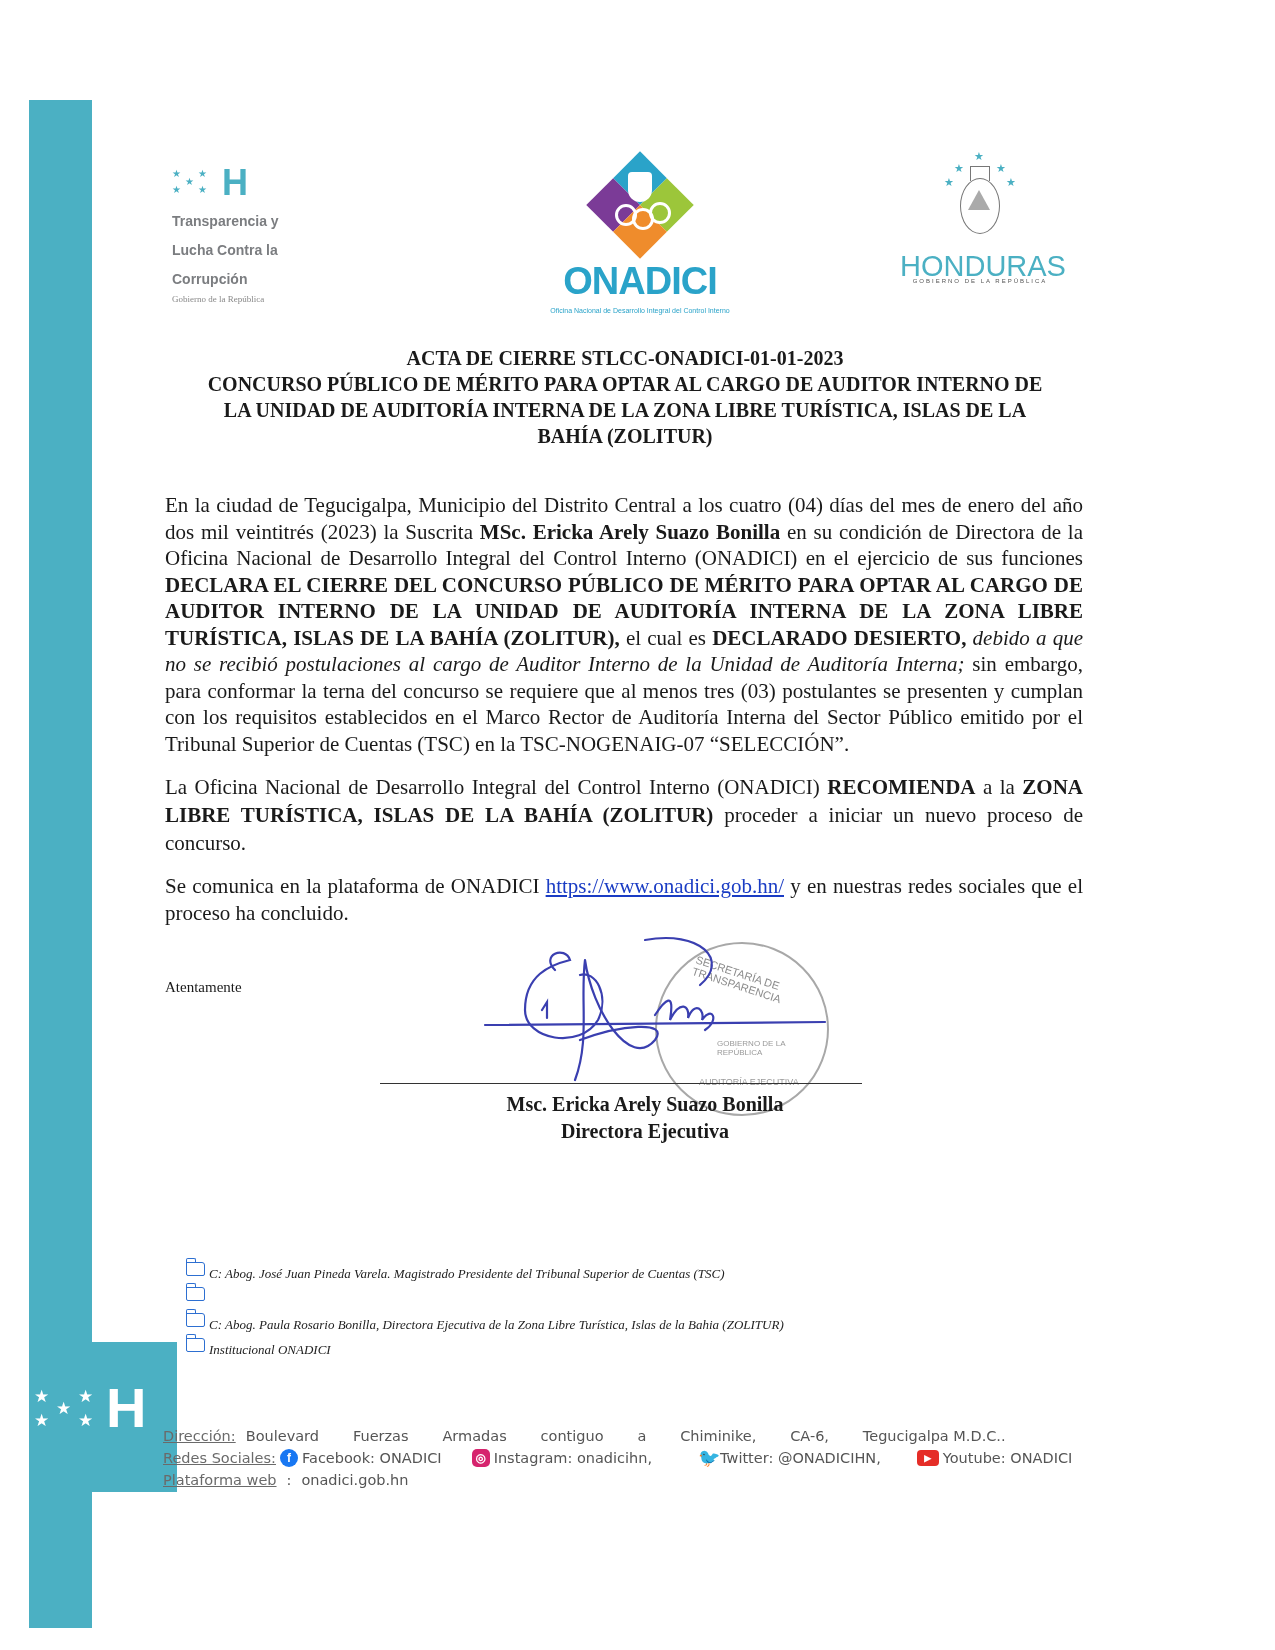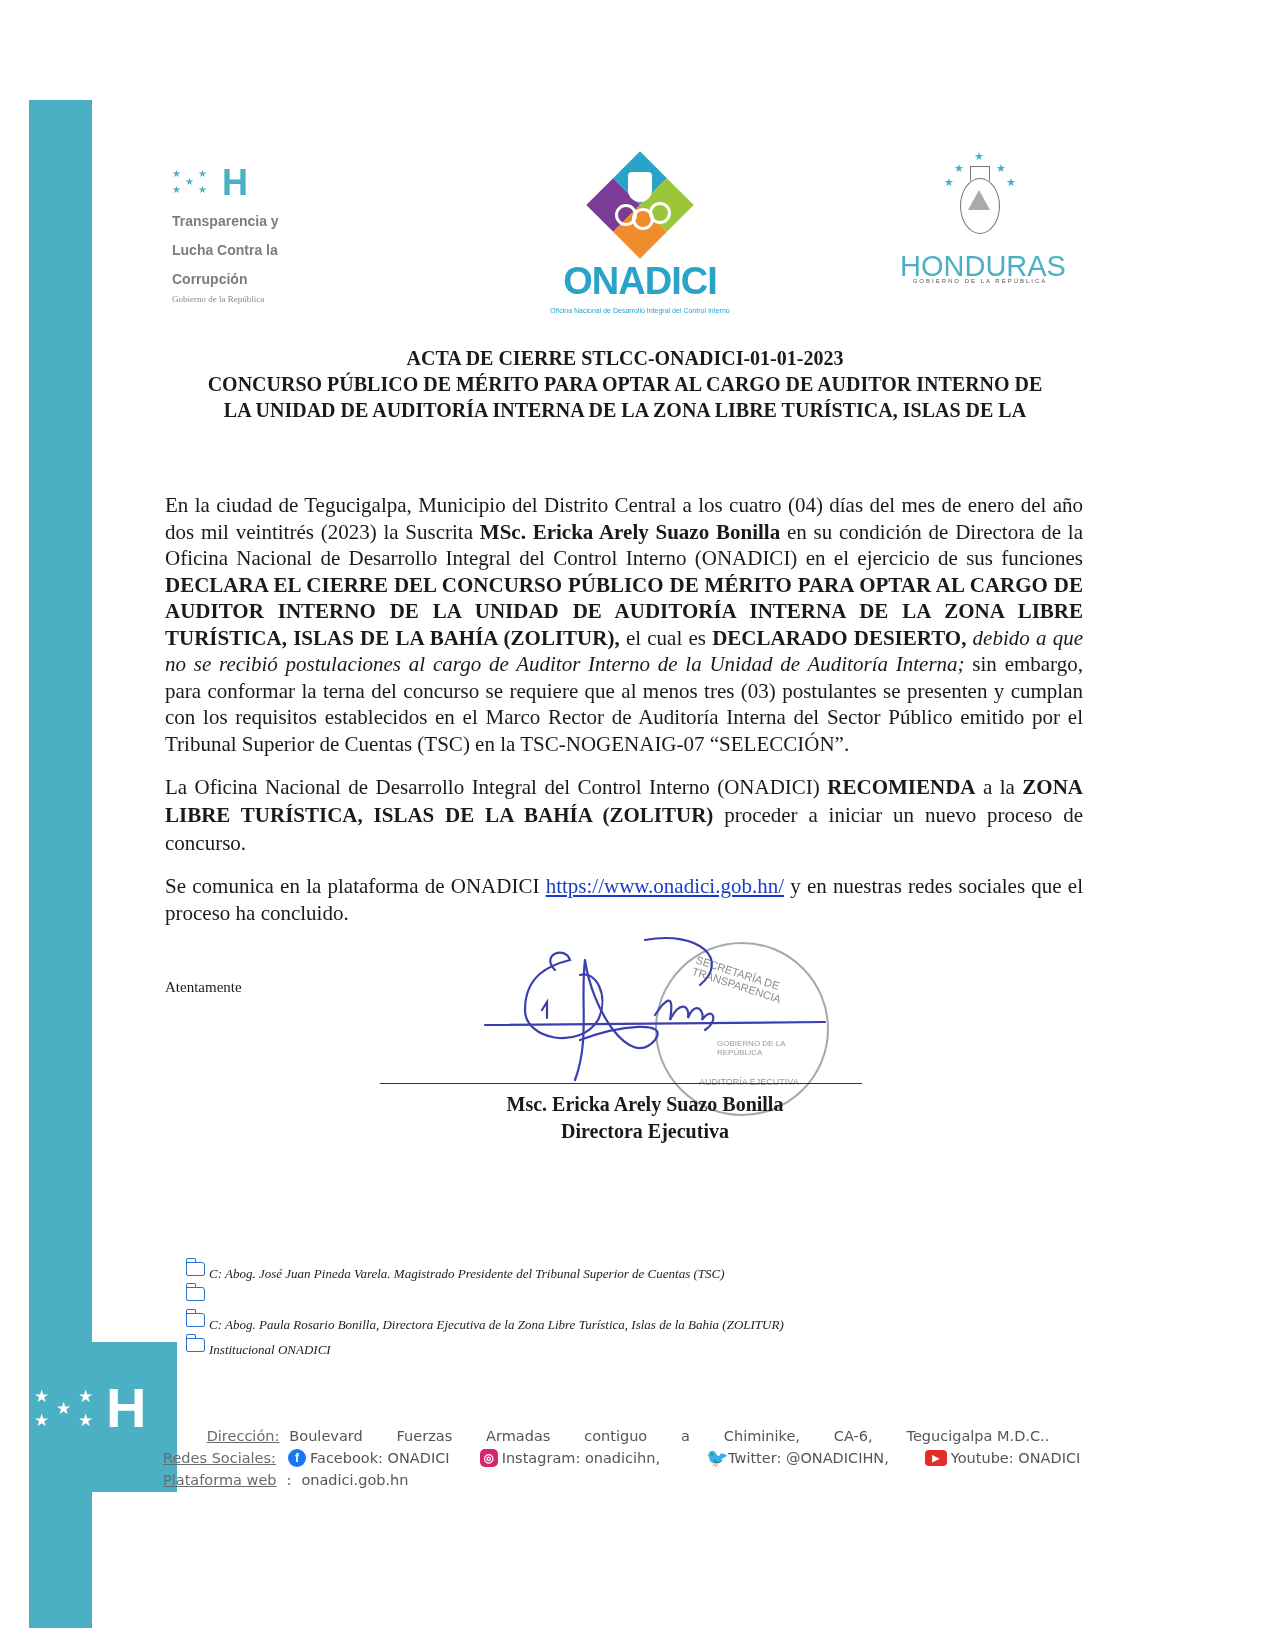--- a/index.html
+++ b/index.html
@@ -147,20 +147,21 @@
     <div class="tri"></div>
   </div>
   <div class="honduras-word">HONDURAS</div>
   <div class="honduras-sub">GOBIERNO DE LA REPÚBLICA</div>
 </div>
 
 <div class="title-block">
   <div>ACTA DE CIERRE STLCC-ONADICI-01-01-2023</div>
   <div>CONCURSO PÚBLICO DE MÉRITO PARA OPTAR AL CARGO DE AUDITOR INTERNO DE</div>
   <div>LA UNIDAD DE AUDITORÍA INTERNA DE LA ZONA LIBRE TURÍSTICA, ISLAS DE LA</div>
+  <div>BAHÍA (ZOLITUR)</div>
 </div>
 
 <div class="body">
   <p><span>En la ciudad de Tegucigalpa, Municipio del Distrito Central a los cuatro (04) días del mes de enero del año dos mil veintitrés (2023) la Suscrita </span><b>MSc. Ericka Arely Suazo Bonilla</b><span> en su condición de Directora de la Oficina Nacional de Desarrollo Integral del Control Interno (ONADICI) en el ejercicio de sus funciones </span><b>DECLARA EL CIERRE DEL CONCURSO PÚBLICO DE MÉRITO PARA OPTAR AL CARGO DE AUDITOR INTERNO DE LA UNIDAD DE AUDITORÍA INTERNA DE LA ZONA LIBRE TURÍSTICA, ISLAS DE LA BAHÍA (ZOLITUR),</b><span> el cual es </span><b>DECLARADO DESIERTO,</b><i> debido a que no se recibió postulaciones al cargo de Auditor Interno de la Unidad de Auditoría Interna;</i><span> sin embargo, para conformar la terna del concurso se requiere que al menos tres (03) postulantes se presenten y cumplan con los requisitos establecidos en el Marco Rector de Auditoría Interna del Sector Público emitido por el Tribunal Superior de Cuentas (TSC) en la TSC-NOGENAIG-07 “SELECCIÓN”.</span></p>
   <p class="p2"><span>La Oficina Nacional de Desarrollo Integral del Control Interno (ONADICI) </span><b>RECOMIENDA</b><span> a la </span><b>ZONA LIBRE TURÍSTICA, ISLAS DE LA BAHÍA (ZOLITUR)</b><span> proceder a iniciar un nuevo proceso de concurso.</span></p>
   <p><span>Se comunica en la plataforma de ONADICI </span><a href="#">https://www.onadici.gob.hn/</a><span> y en nuestras redes sociales que el proceso ha concluido.</span></p>
 </div>
 <div class="closing">Atentamente</div>
 
 <div class="seal">
@@ -196,35 +197,35 @@
       <span class="folder"></span>
       <span>C: Abog. Paula Rosario Bonilla, Directora Ejecutiva de la Zona Libre Turística, Islas de la Bahia (ZOLITUR)</span>
     </div>
   <div class="row">
       <span class="folder"></span>
       <span>Institucional ONADICI</span>
     </div>
 </div>
 
 <div class="footer">
-  <div class="frow" style="justify-content:center;">
+  <div class="frow" style="justify-content:flex-start;">
     <span class="lbl">Dirección:</span>
     <span style="display:flex; justify-content:space-between; width:760px;">
       <span>Boulevard</span>
       <span>Fuerzas</span>
       <span>Armadas</span>
       <span>contiguo</span>
       <span>a</span>
       <span>Chiminike,</span>
       <span>CA-6,</span>
       <span>Tegucigalpa M.D.C..</span>
     </span>
   </div>
   <div class="frow">
-    <span class="lbl" style="margin-right:12px">Redes Sociales:</span>
+    <span class="lbl" style="margin-right:4px">Redes Sociales:</span>
     <span class="soc">
         <span class="ic ic-fb">f</span>
         <span>Facebook: ONADICI</span>
       </span>
     <span class="soc">
         <span class="ic ic-ig">◎</span>
         <span>Instagram: onadicihn,</span>
       </span>
     <span class="soc" style="margin-left:16px">
         <span class="ic ic-tw">🐦</span>

